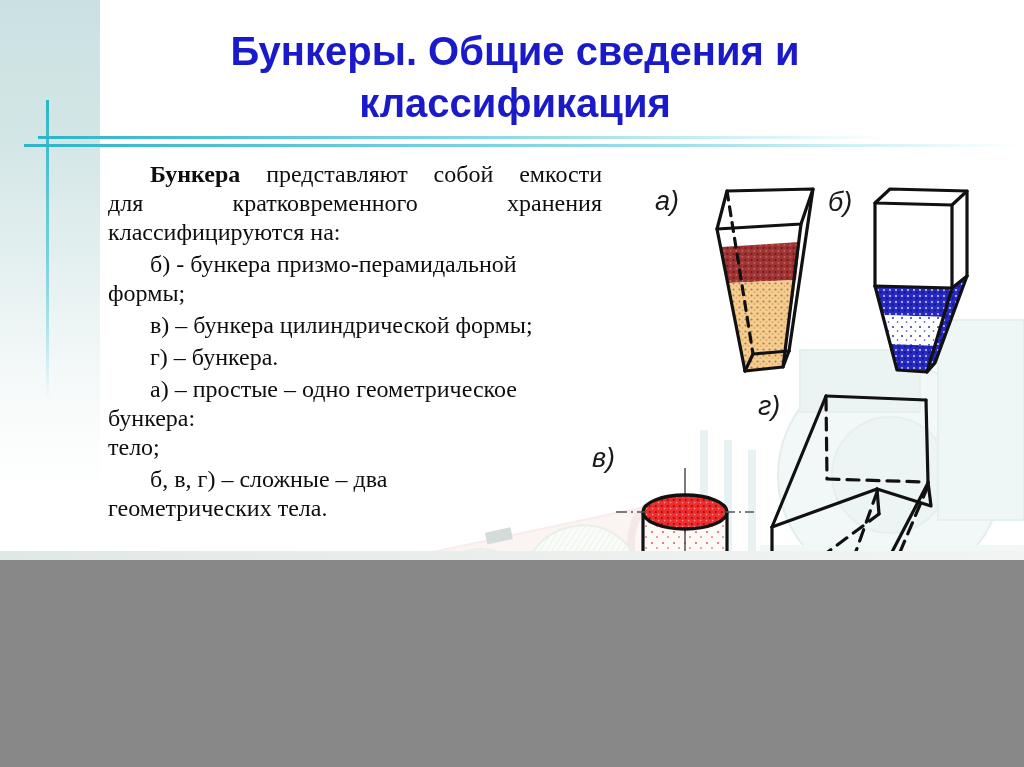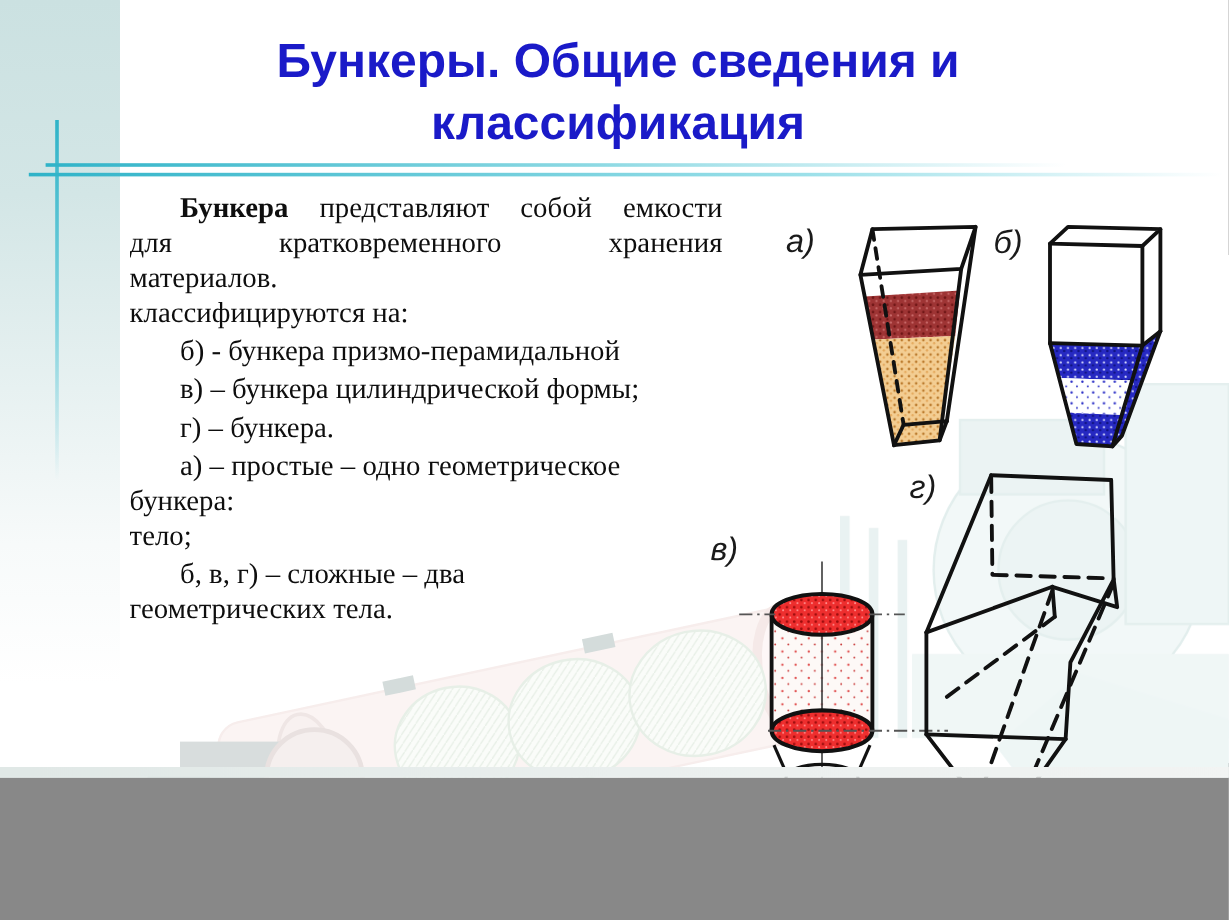--- a/index.html
+++ b/index.html
@@ -1,16 +1,16 @@
 <!DOCTYPE html>
 <html><head>
 <meta charset="utf-8">
 <style>
   html,body{margin:0;padding:0;background:#888;}
-  .slide{position:relative;width:1024px;height:648px;background:#ffffff;overflow:hidden;
+  .slide{position:relative;width:1024px;height:560px;background:#ffffff;overflow:hidden;
          font-family:"Liberation Serif",serif;}
   .left-band{position:absolute;left:0;top:0;width:100px;height:100%;
     background:linear-gradient(180deg,#cbe1e1 0%,#d3e6e6 25%,#e7f1f1 50%,#f7fafa 70%,#ffffff 88%);}
   .bottom-strip{position:absolute;left:0;bottom:0;width:100%;height:9px;
     background:linear-gradient(90deg,#e0e8e6 0%,#eaefee 50%,#f2f4f3 100%);}
   .v-line{position:absolute;left:46px;top:100px;width:3px;height:300px;
     background:linear-gradient(180deg,#2fb3c8 0%,#7dd2de 55%,rgba(255,255,255,0) 100%);}
   .h-line1{position:absolute;left:38px;top:136px;height:3px;width:850px;
     background:linear-gradient(90deg,#2fb3c8 0%,#8fdae4 55%,rgba(255,255,255,0) 100%);}
   .h-line2{position:absolute;left:24px;top:144px;height:3px;width:995px;
@@ -183,23 +183,23 @@
   </svg>
 
   <div class="title">
     <div>Бункеры. Общие сведения и</div>
     <div>классификация</div>
   </div>
 
   <div class="body-text">
     <div class="ln ind jst"><b>Бункера</b><span> представляют собой емкости</span></div>
     <div class="ln jst">для кратковременного хранения</div>
-    <div class="ln">материалов.</div>
     <div class="ln">классифицируются на:</div>
     <div class="ln ind gap">б) - бункера призмо-перамидальной</div>
+    <div class="ln">формы;</div>
     <div class="ln ind gap">в) – бункера цилиндрической формы;</div>
     <div class="ln ind gap">г) – бункера.</div>
     <div class="ln ind gap">а) – простые – одно геометрическое</div>
     <div class="ln">бункера:</div>
     <div class="ln">тело;</div>
     <div class="ln ind gap">б, в, г) – сложные – два</div>
     <div class="ln">геометрических тела.</div>
   </div>
 
   <div class="fig-label" style="left:655px;top:186px;">а)</div>

